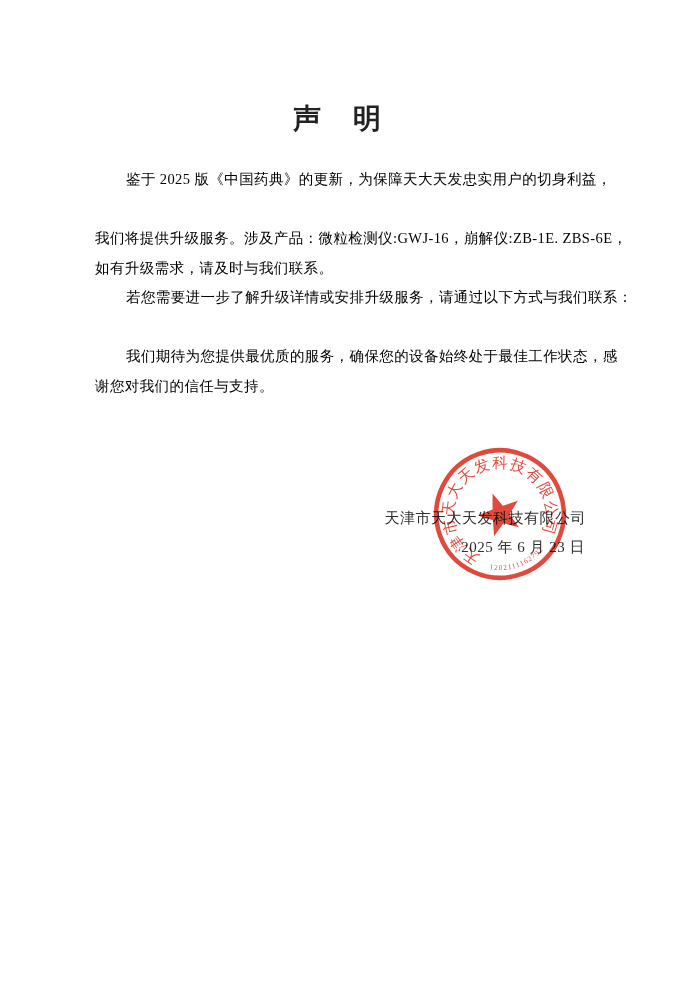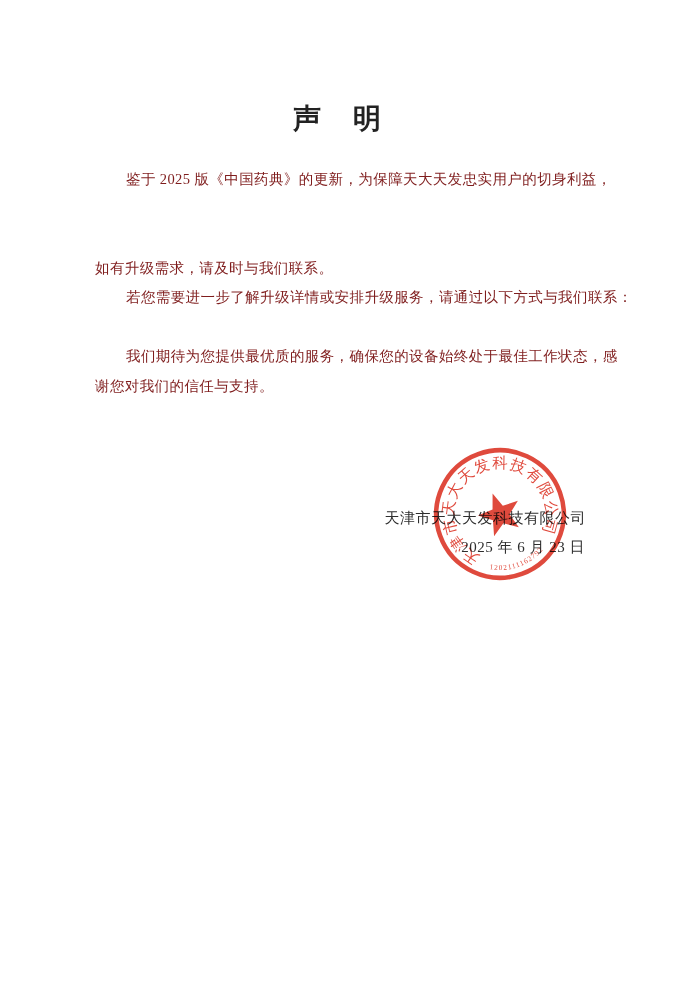--- a/index.html
+++ b/index.html
@@ -27,21 +27,21 @@
     letter-spacing: 2px;
     color: #222;
   }
   .body-line {
     position: absolute;
     left: 95px;
     width: 500px;
     font-size: 14.5px;
     letter-spacing: 0.4px;
     white-space: nowrap;
-    color: #7f1d1d;
+    color: #000000;
   }
   .body-line.indent {
     padding-left: 31px;
   }
   .sig-company {
     position: absolute;
     top: 509px;
     right: 90px;
     font-size: 15px;
     letter-spacing: 0.5px;
@@ -70,20 +70,21 @@
   }
 </style>
 </head>
 <body>
 
 <div class="page">
 
   <div class="doc-title">声　明</div>
 
   <div class="body-line indent" style="top:170px">鉴于 2025 版《中国药典》的更新，为保障天大天发忠实用户的切身利益，</div>
+  <div class="body-line" style="top:229px">我们将提供升级服务。涉及产品：微粒检测仪:GWJ-16，崩解仪:ZB-1E.  ZBS-6E，</div>
   <div class="body-line indent" style="top:288px">若您需要进一步了解升级详情或安排升级服务，请通过以下方式与我们联系：</div>
   <div class="body-line" style="top:259px">如有升级需求，请及时与我们联系。</div>
   <div class="body-line" style="top:377px">谢您对我们的信任与支持。</div>
   <div class="body-line indent" style="top:347px">我们期待为您提供最优质的服务，确保您的设备始终处于最佳工作状态，感</div>
 
   <div class="sig-company">天津市天大天发科技有限公司</div>
   <div class="sig-date">2025 年 6 月 23 日</div>
 
   <svg class="seal" viewBox="0 0 200 200" aria-hidden="true">
     <g transform="rotate(-20 100 100)" fill="#dd3a2c">

